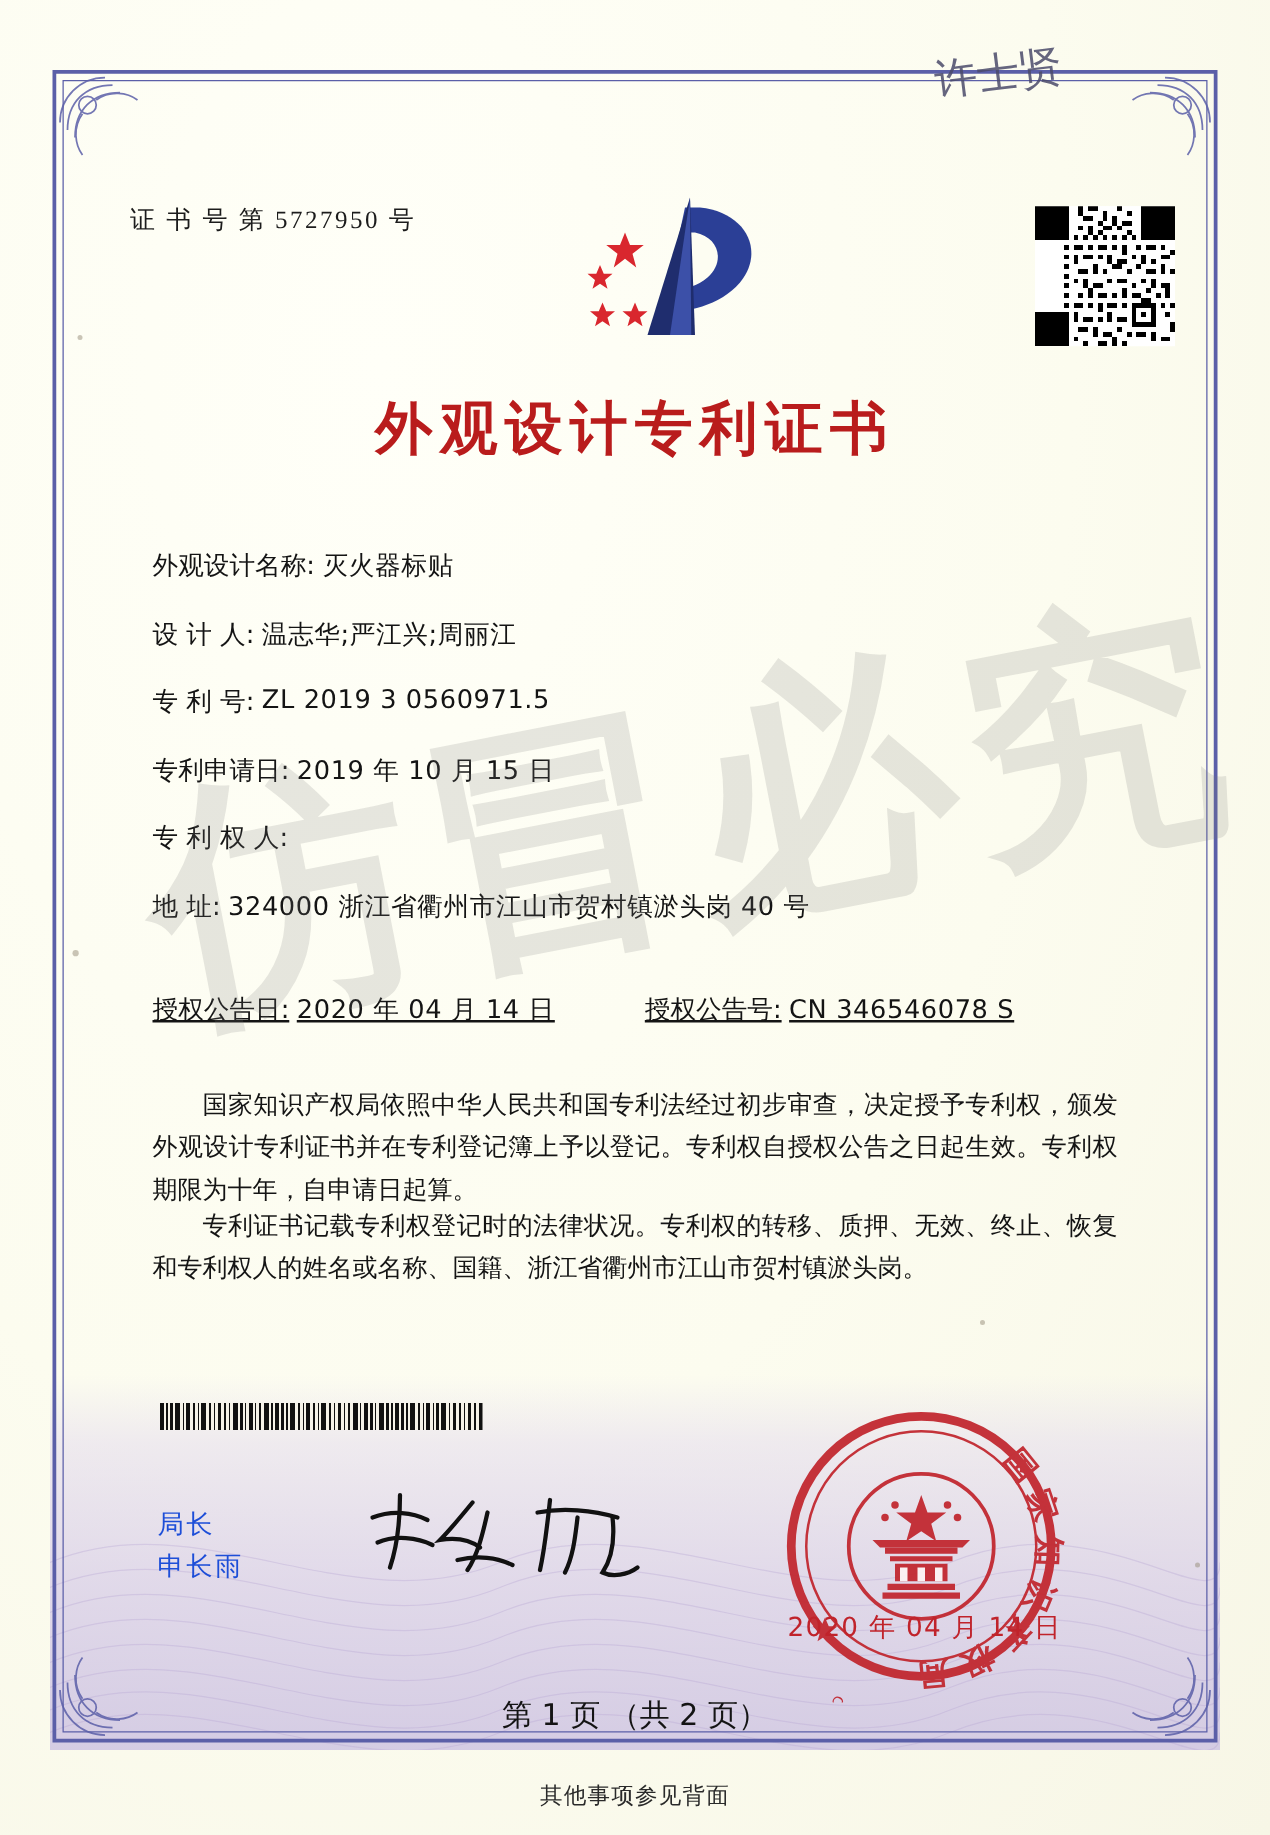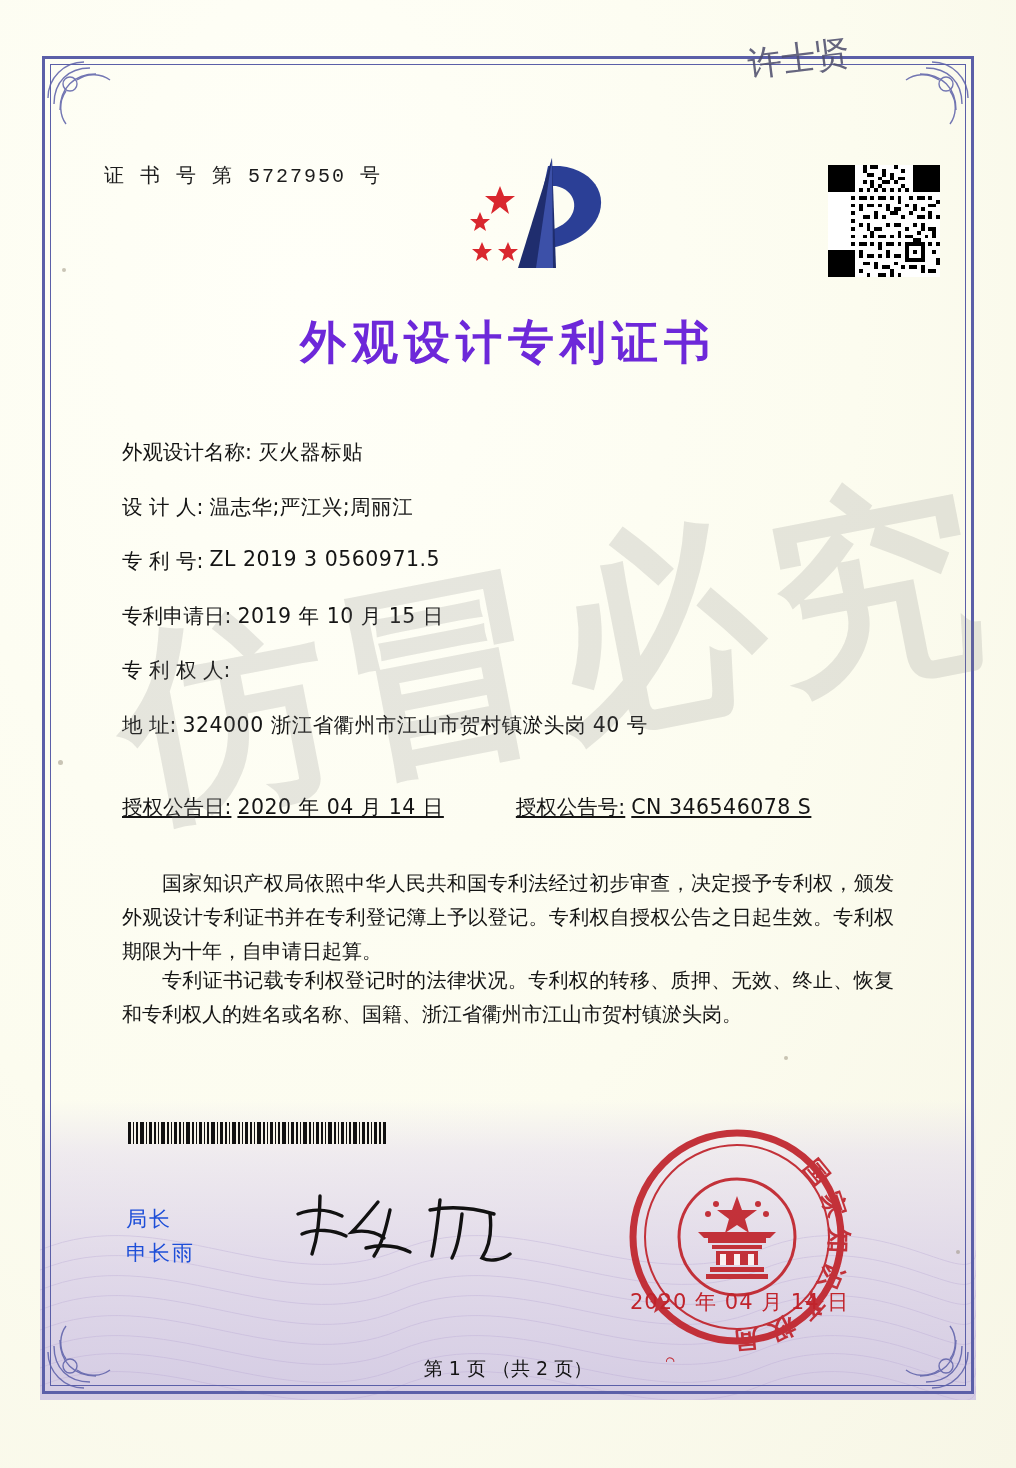--- a/index.html
+++ b/index.html
@@ -49,21 +49,21 @@
   .corner.tr { right: 44px; top: 58px; transform: scaleX(-1); }
   .corner.bl { left: 44px; bottom: 76px; transform: scaleY(-1); }
   .corner.br { right: 44px; bottom: 76px; transform: scale(-1,-1); }
 
   .content {
     position: absolute; left: 0; top: 0; width: 1016px; height: 1468px;
   }
 
   .cert-no {
     position: absolute; left: 104px; top: 162px;
-    font-family: Liberation Mono, monospace;
+    font-family: Liberation Serif, serif;
     font-size: 20px; color: #1c1c1c; letter-spacing: 2px;
   }
 
   
   .logo {
     position: absolute; left: 452px; top: 150px; width: 160px; height: 135px;
   }
 
   
   .qr {
@@ -72,21 +72,21 @@
   }
   .qr svg { display:block; }
 
   .title {
     position: absolute; left: 0; right: 0; top: 312px;
     text-align: center;
     font-family: "DejaVu Serif", "Liberation Serif", serif;
     font-weight: bold;
     font-size: 46px;
     letter-spacing: 6px;
-    color: #6d28d9;
+    color: #b91c1c;
   }
 
   .fields {
     position: absolute; left: 122px; top: 438px; right: 100px;
   }
   .field {
     display: flex;
     align-items: flex-start;
     margin-bottom: 26.5px;
     font-size: 20.5px;
@@ -136,21 +136,21 @@
   .seal-date {
     position: absolute; left: 630px; top: 1288px;
     font-size: 21px; color: #c0232b;
     font-family: "DejaVu Sans", "Liberation Sans", sans-serif;
     letter-spacing: 1px;
   }
 
   .page-no {
     position: absolute; left: 0; right: 0; top: 1356px;
     text-align: center;
-    font-size: 19px; color: #141414;
+    font-size: 24px; color: #141414;
     font-family: "DejaVu Sans", "Liberation Sans", sans-serif;
   }
   .footnote {
     position: absolute; left: 0; right: 0; top: 1424px;
     text-align: center;
     font-size: 18px; color: #2a2a2a;
     font-family: "DejaVu Serif", "Liberation Serif", serif;
     letter-spacing: 1px;
   }
 
@@ -574,19 +574,20 @@
             <polygon points="202,182 205,189 212,189 206,194 208,201 202,197 196,201 198,194 192,189 199,189"></polygon>
           </g>
         </g>
       </svg>
     </div>
     <div class="seal-date">2020 年 04 月 14 日</div>
 
     <div class="watermark">仿冒必究</div>
 
     <div class="page-no">第 1 页 （共 2 页）</div>
+    <div class="footnote">其他事项参见背面</div>
 
     <div class="speck" style="left:62px; top:268px; width:4px; height:4px;"></div>
     <div class="speck" style="left:58px; top:760px; width:5px; height:5px;"></div>
     <div class="speck" style="left:784px; top:1056px; width:4px; height:4px;"></div>
     <div class="speck" style="left:956px; top:1250px; width:4px; height:4px;"></div>
   </div>
 </div>
 
 </body></html>

